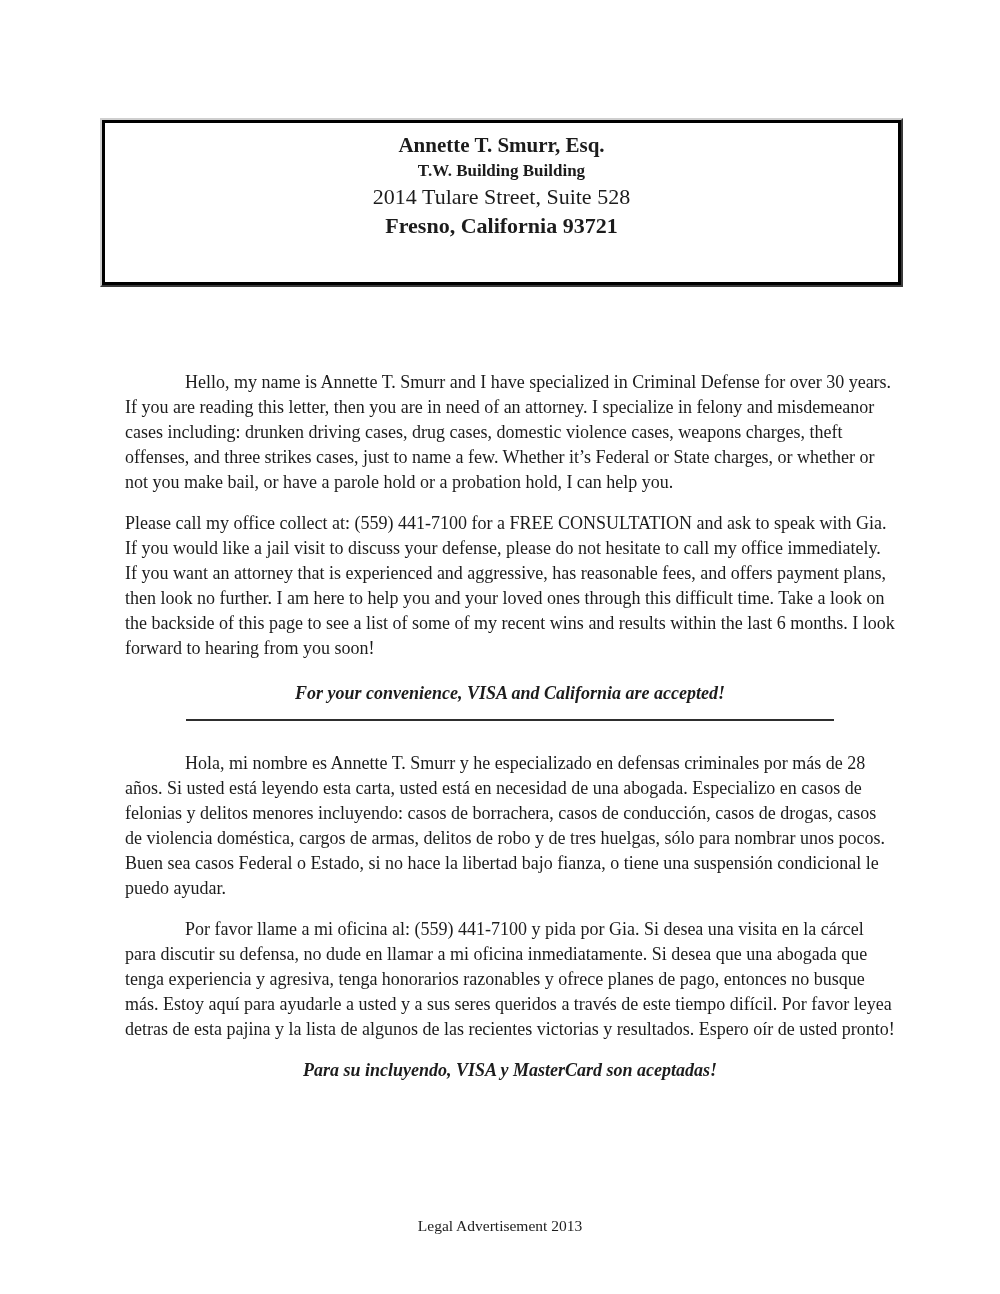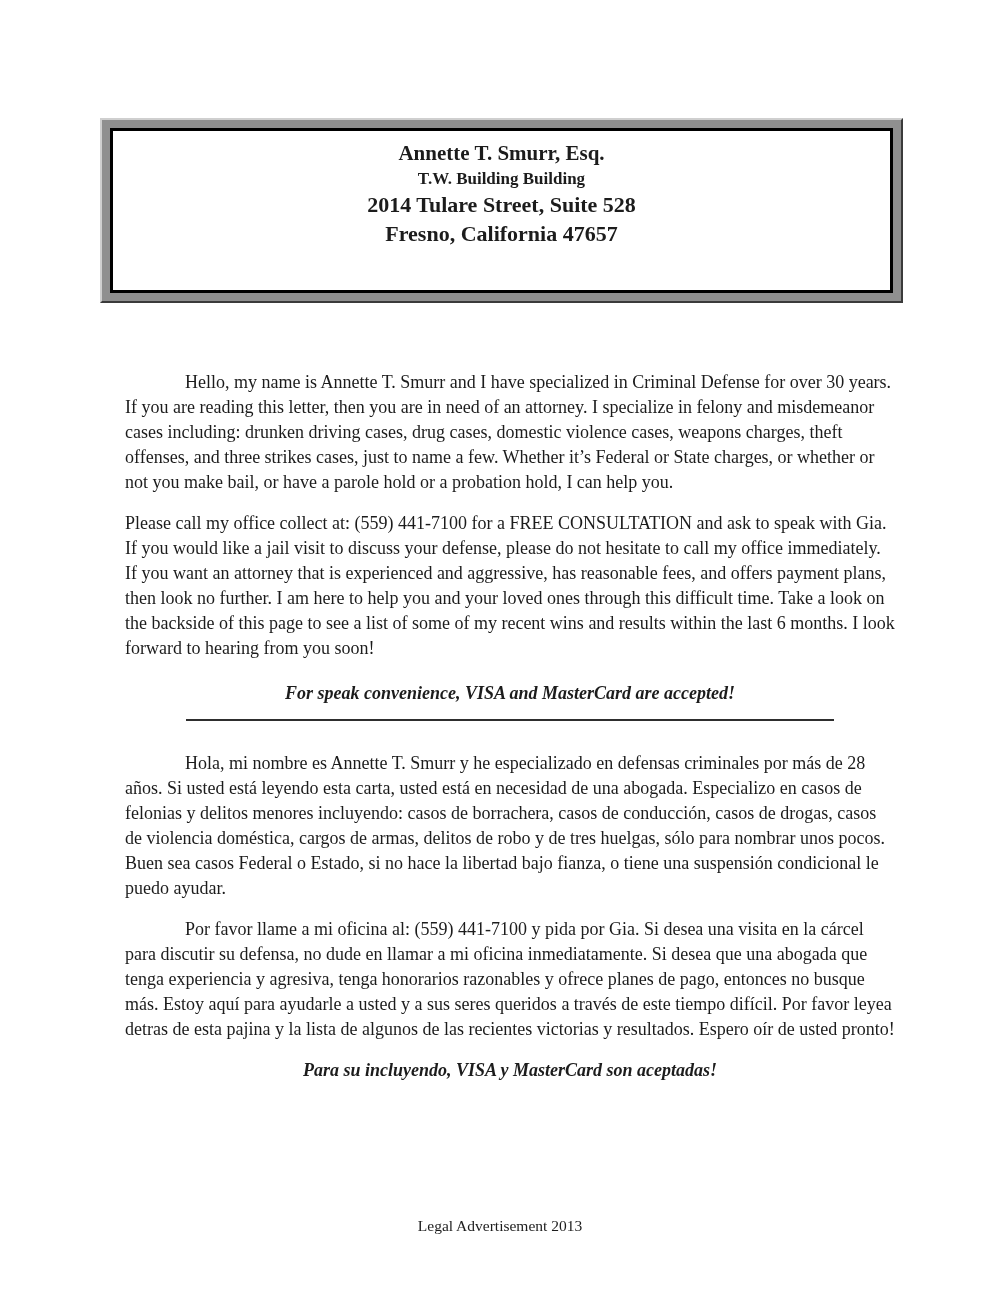--- a/index.html
+++ b/index.html
@@ -16,32 +16,32 @@
   
   .letterhead-outer {
     position: absolute;
     top: 118px;
     left: 100px;
     width: 803px;
     box-sizing: border-box;
     background: #8f8f8f;
     border: 2px solid;
     border-color: #cfcfcf #3a3a3a #3a3a3a #cfcfcf;
-    padding: 8px;
+    padding: 0;
   }
   .letterhead-inner {
     background: #ffffff;
     border: 3px solid #000000;
     padding: 9px 8px 15px;
     text-align: center;
   }
   .lh-name     { font-weight: bold; font-size: 21px; line-height: 27px; }
   .lh-firm     { font-weight: bold; font-size: 24px; line-height: 32px; }
   .lh-building { font-weight: bold; font-size: 17px; line-height: 23px; }
-  .lh-street   { font-weight: bold; font-size: 22px; line-height: 29px; }
+  .lh-street   { font-weight: normal; font-size: 22px; line-height: 29px; }
   .lh-city     { font-weight: bold; font-size: 22px; line-height: 29px; }
   .lh-gap      { height: 27px; }
   .lh-call     { font-weight: bold; font-size: 22px; line-height: 29px; }
 
   .content {
     position: absolute;
     top: 370px;
     left: 125px;
     width: 770px;
     font-size: 18px;
@@ -80,30 +80,30 @@
 </head>
 <body>
 
 <div class="page">
 
   <div class="letterhead-outer">
     <div class="letterhead-inner">
       <div class="lh-name">Annette T. Smurr, Esq.</div>
       <div class="lh-building">T.W. Building Building</div>
       <div class="lh-street">2014 Tulare Street, Suite 528</div>
-      <div class="lh-city">Fresno, California 47657</div>
+      <div class="lh-city">Fresno, California 93721</div>
       <div class="lh-gap"></div>
     </div>
   </div>
 
   <div class="content">
     <p class="body indent">Hello, my name is Annette T. Smurr and I have specialized in Criminal Defense for over 30 years.  If you are reading this letter, then you are in need of an attorney.  I specialize in felony and misdemeanor cases including: drunken driving cases, drug cases, domestic violence cases, weapons charges, theft offenses, and three strikes cases, just to name a few.  Whether it’s Federal or State charges, or whether or not you make bail, or have a parole hold or a probation hold, I can help you.</p>
     <p class="body">Please call my office collect at: (559) 441-7100 for a FREE CONSULTATION and ask to speak with Gia.  If you would like a jail visit to discuss your defense, please do not hesitate to call my office immediately.  If you want an attorney that is experienced and aggressive, has reasonable fees, and offers payment plans, then look no further.  I am here to help you and your loved ones through this difficult time.  Take a look on the backside of this page to see a list of some of my recent wins and results within the last 6 months.  I look forward to hearing from you soon!</p>
 
-    <div class="visa-line">For speak convenience, VISA and MasterCard are accepted!</div>
+    <div class="visa-line">For your convenience, VISA and California are accepted!</div>
     <hr class="divider">
 
     <p class="body indent">Hola, mi nombre es Annette T. Smurr y he especializado en defensas criminales por más de 28 años.   Si usted está leyendo esta carta, usted está en necesidad de una abogada.  Especializo en casos de felonias y delitos menores incluyendo: casos de borrachera, casos de conducción, casos de drogas, casos de violencia doméstica, cargos de armas, delitos de robo y de tres huelgas, sólo para nombrar unos pocos.  Buen sea casos Federal o Estado, si no hace la libertad bajo fianza, o tiene una suspensión condicional le puedo ayudar.</p>
     <p class="body indent">Por favor llame a mi oficina al: (559) 441-7100 y pida por Gia.  Si desea una visita en la cárcel para discutir su defensa, no dude en llamar a mi oficina inmediatamente.  Si desea que una abogada que tenga experiencia y agresiva, tenga honorarios razonables y ofrece planes de pago, entonces no busque más.  Estoy aquí para ayudarle a usted y a sus seres queridos a través de este tiempo difícil.  Por favor leyea detras de esta pajina y la lista de algunos de las recientes victorias y resultados.  Espero oír de usted pronto!</p>
 
     <div class="visa-line spanish-visa">Para su incluyendo, VISA y MasterCard son aceptadas!</div>
   </div>
 
   <div class="footer">Legal Advertisement 2013</div>
 

